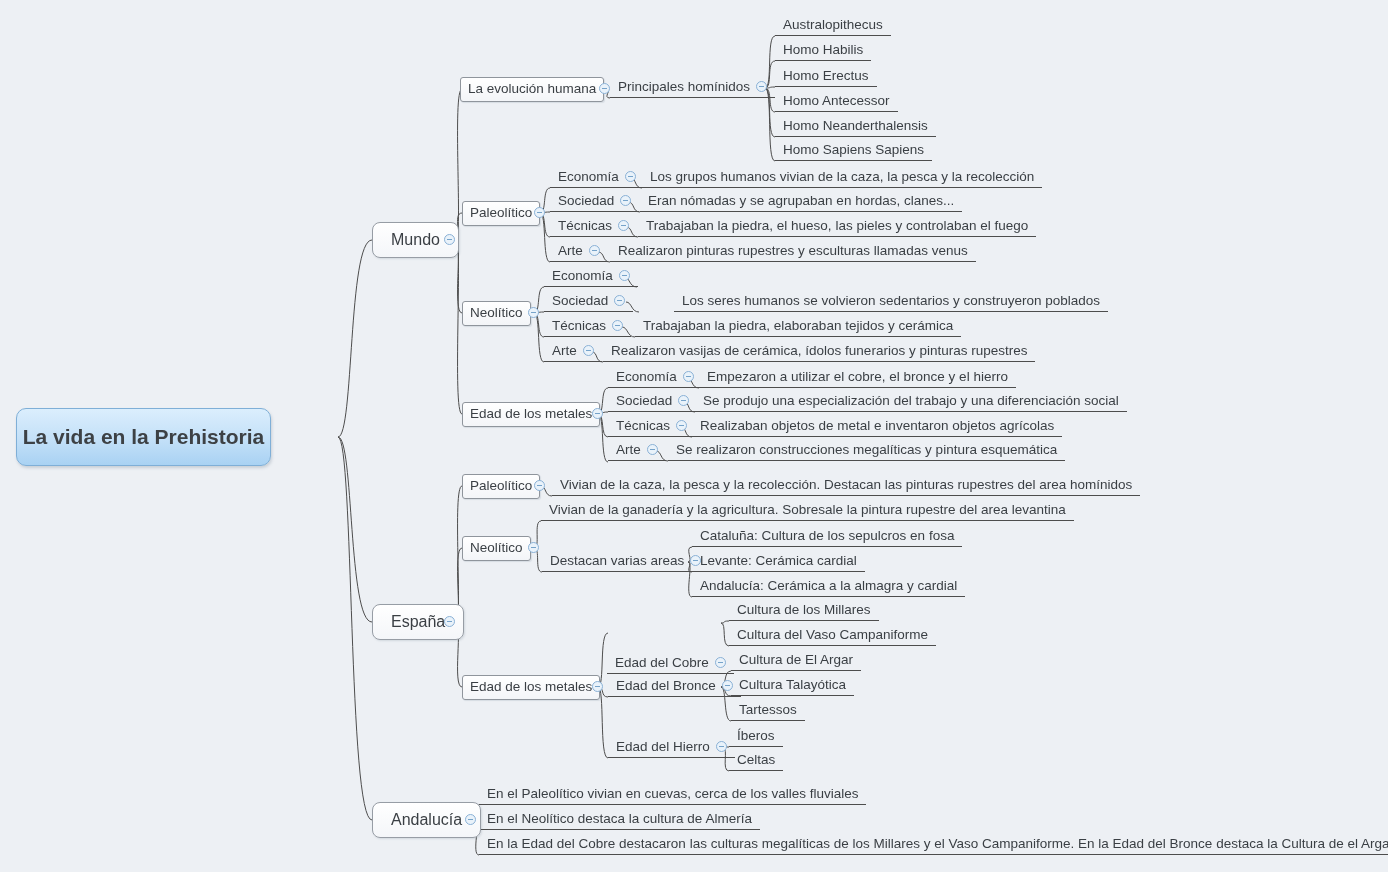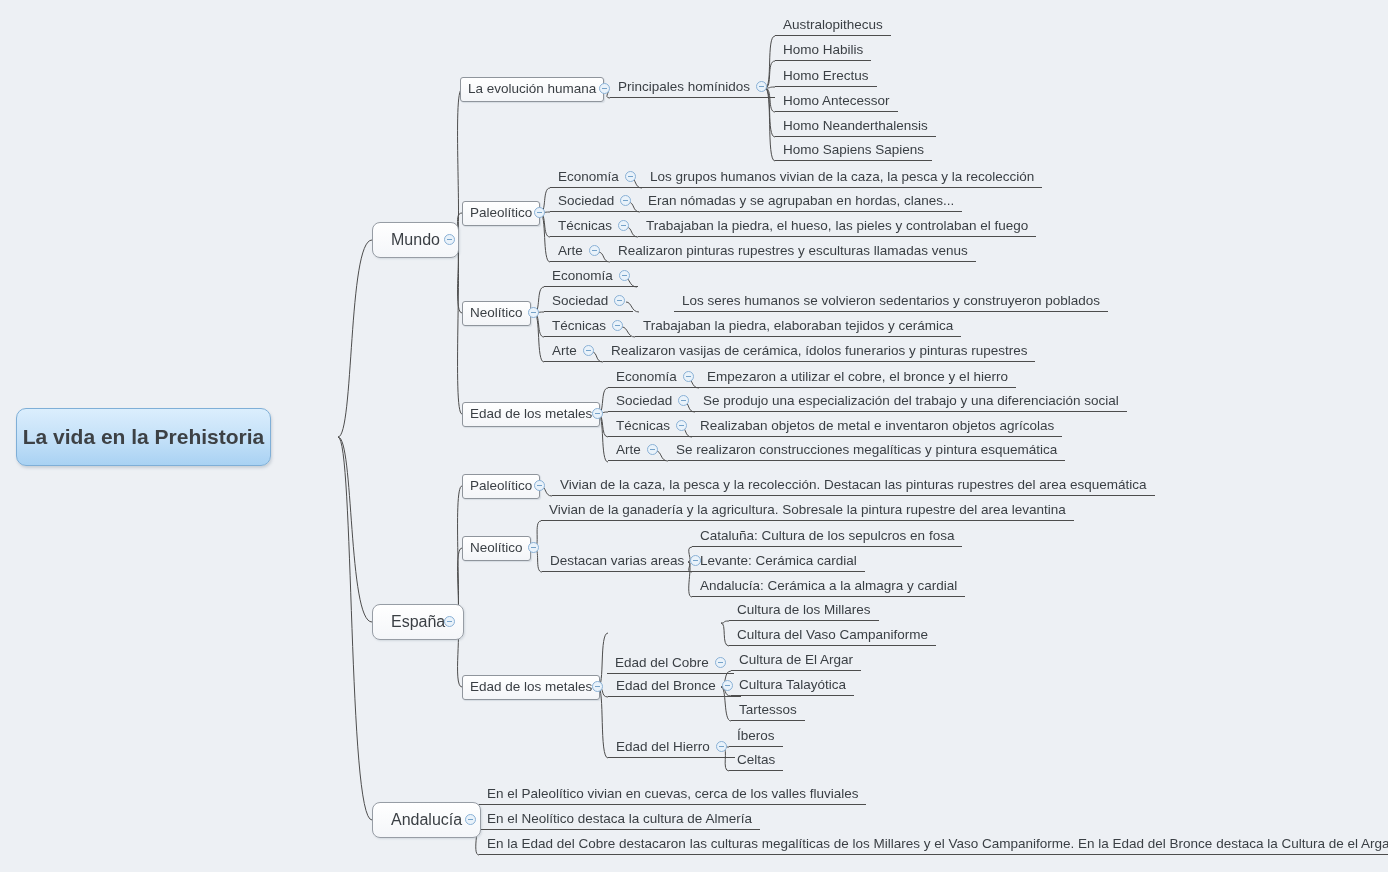--- a/index.html
+++ b/index.html
@@ -197,21 +197,21 @@
   <div class="line" style="left:699px;top:368px;">Empezaron a utilizar el cobre, el bronce y el hierro</div>
   <div class="line" style="left:608px;top:392px;"><span>Sociedad</span><span class="ci"></span></div>
   <div class="line" style="left:695px;top:392px;">Se produjo una especialización del trabajo y una diferenciación social</div>
   <div class="line" style="left:608px;top:417px;"><span>Técnicas</span><span class="ci"></span></div>
   <div class="line" style="left:692px;top:417px;">Realizaban objetos de metal e inventaron objetos agrícolas</div>
   <div class="line" style="left:608px;top:441px;"><span>Arte</span><span class="ci"></span></div>
   <div class="line" style="left:668px;top:441px;text-align:right;">Se realizaron construcciones megalíticas y pintura esquemática</div>
 
   <div class="box" style="left:462px;top:474px;">Paleolítico</div>
   <span class="ci abs" style="left:534px;top:480px;"></span>
-  <div class="line" style="left:552px;top:476px;">Vivian de la caza, la pesca y la recolección. Destacan las pinturas rupestres del area esquemática</div>
+  <div class="line" style="left:552px;top:476px;">Vivian de la caza, la pesca y la recolección. Destacan las pinturas rupestres del area homínidos</div>
 
   <div class="box" style="left:462px;top:536px;">Neolítico</div>
   <span class="ci abs" style="left:528px;top:542px;"></span>
   <div class="line" style="left:541px;top:501px;">Vivian de la ganadería y la agricultura. Sobresale la pintura rupestre del area levantina</div>
 
   <div class="line" style="left:542px;top:552px;"><span>Destacan varias areas</span><span class="ci"></span></div>
   <div class="line" style="left:692px;top:527px;">Cataluña: Cultura de los sepulcros en fosa</div>
   <div class="line" style="left:692px;top:552px;">Levante: Cerámica cardial</div>
   <div class="line" style="left:692px;top:577px;">Andalucía: Cerámica a la almagra y cardial</div>
 

